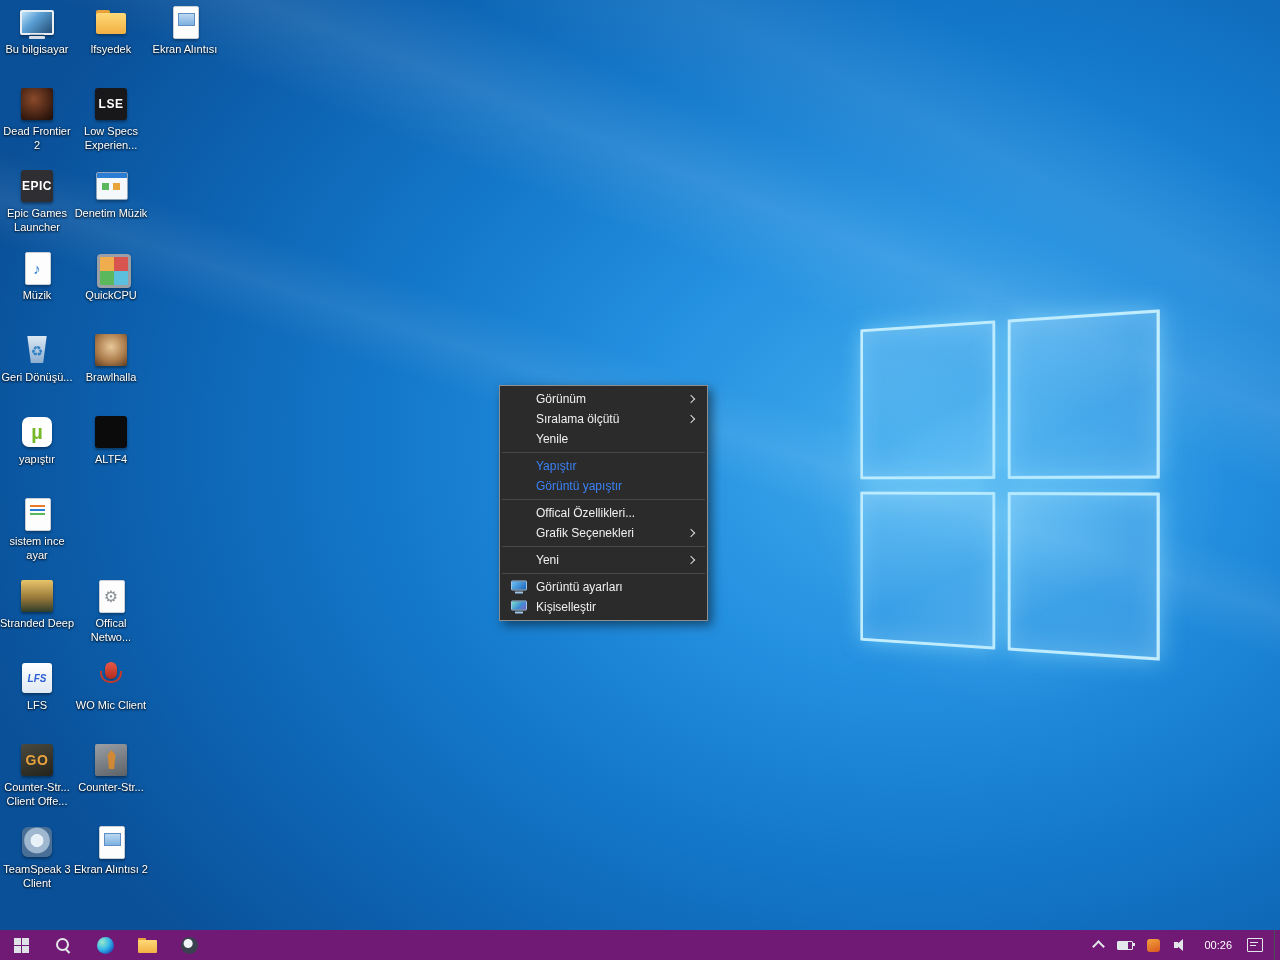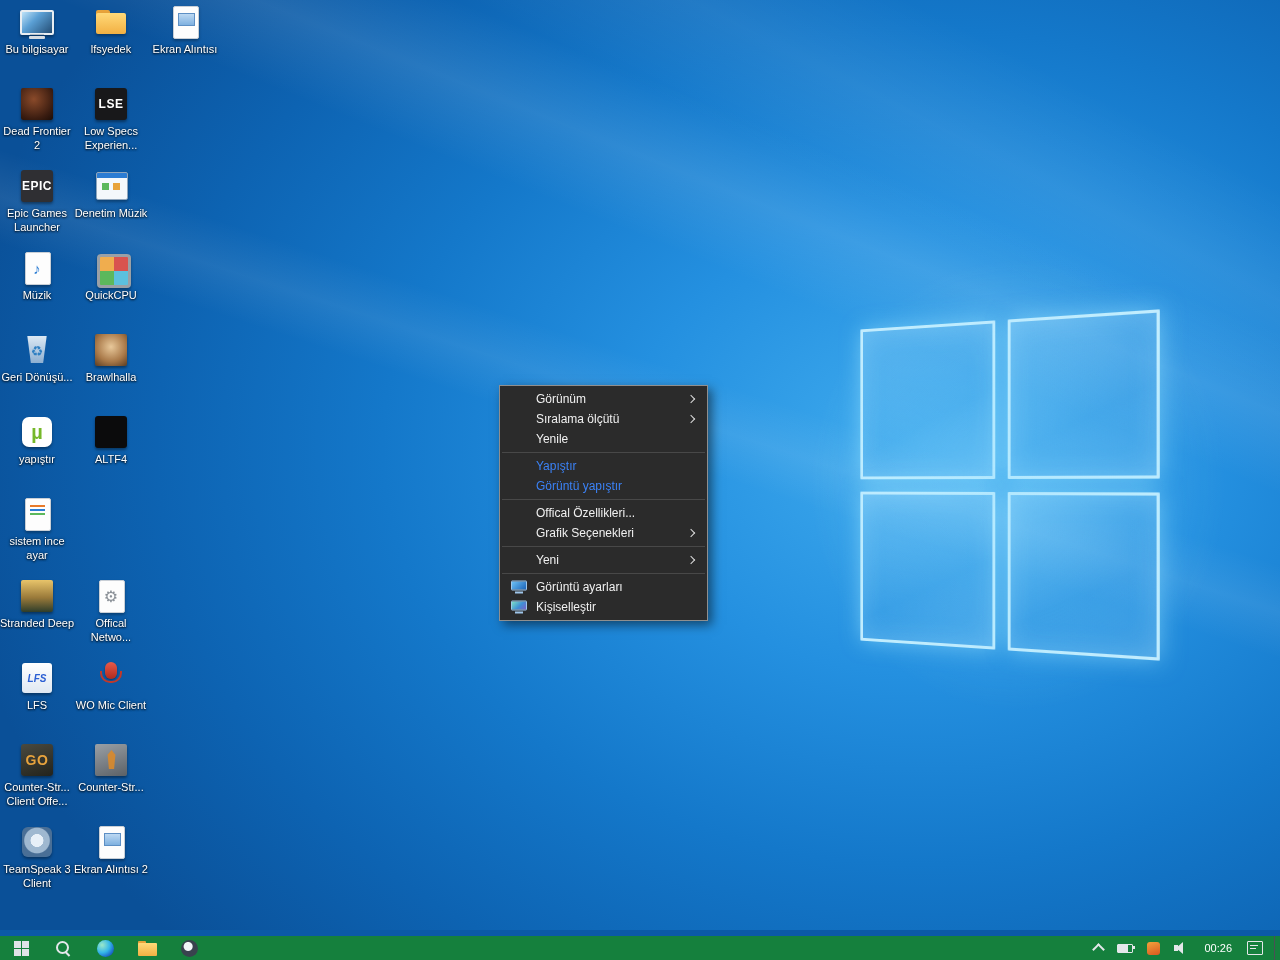--- a/index.html
+++ b/index.html
@@ -114,21 +114,21 @@
   .cm-sep{border-top:1px solid #484848;margin:3px 2px;}
   .cm-arrow{position:absolute;right:13px;top:50%;width:5px;height:5px;margin-top:-3px;
     border-top:1.5px solid #dcdcdc;border-right:1.5px solid #dcdcdc;transform:rotate(45deg);}
   .cm-icon{position:absolute;left:11px;top:50%;transform:translateY(-50%);width:16px;height:13px;}
   .cm-icon::before{content:"";position:absolute;left:0;right:0;top:0;bottom:3px;
     border:1px solid #9fc6ea;border-radius:1px;background:linear-gradient(135deg,#6cc1f5,#1c64b8);}
   .cm-icon::after{content:"";position:absolute;left:4px;right:4px;bottom:0;height:2px;background:#9fc6ea;}
   .cm-icon.personalize::before{background:linear-gradient(135deg,#7be0c8 0%,#3f8fd6 55%,#7a5fc6 100%);}
 
   
-  .taskbar{position:absolute;left:0;right:0;bottom:0;height:24px;background:#15803d;
+  .taskbar{position:absolute;left:0;right:0;bottom:0;height:30px;background:#701a75;
     display:flex;align-items:stretch;z-index:50;}
   .tb-btn{width:42px;display:flex;align-items:center;justify-content:center;}
   .win-flag{width:15px;height:15px;
     background:linear-gradient(#dfe3e8,#dfe3e8) 0 0/7px 7px no-repeat,
                linear-gradient(#dfe3e8,#dfe3e8) 8px 0/7px 7px no-repeat,
                linear-gradient(#dfe3e8,#dfe3e8) 0 8px/7px 7px no-repeat,
                linear-gradient(#dfe3e8,#dfe3e8) 8px 8px/7px 7px no-repeat;}
   .search-ico{position:relative;width:16px;height:16px;}
   .search-ico::before{content:"";position:absolute;left:1px;top:1px;width:9px;height:9px;
     border:2px solid #e4e7ea;border-radius:50%;}

